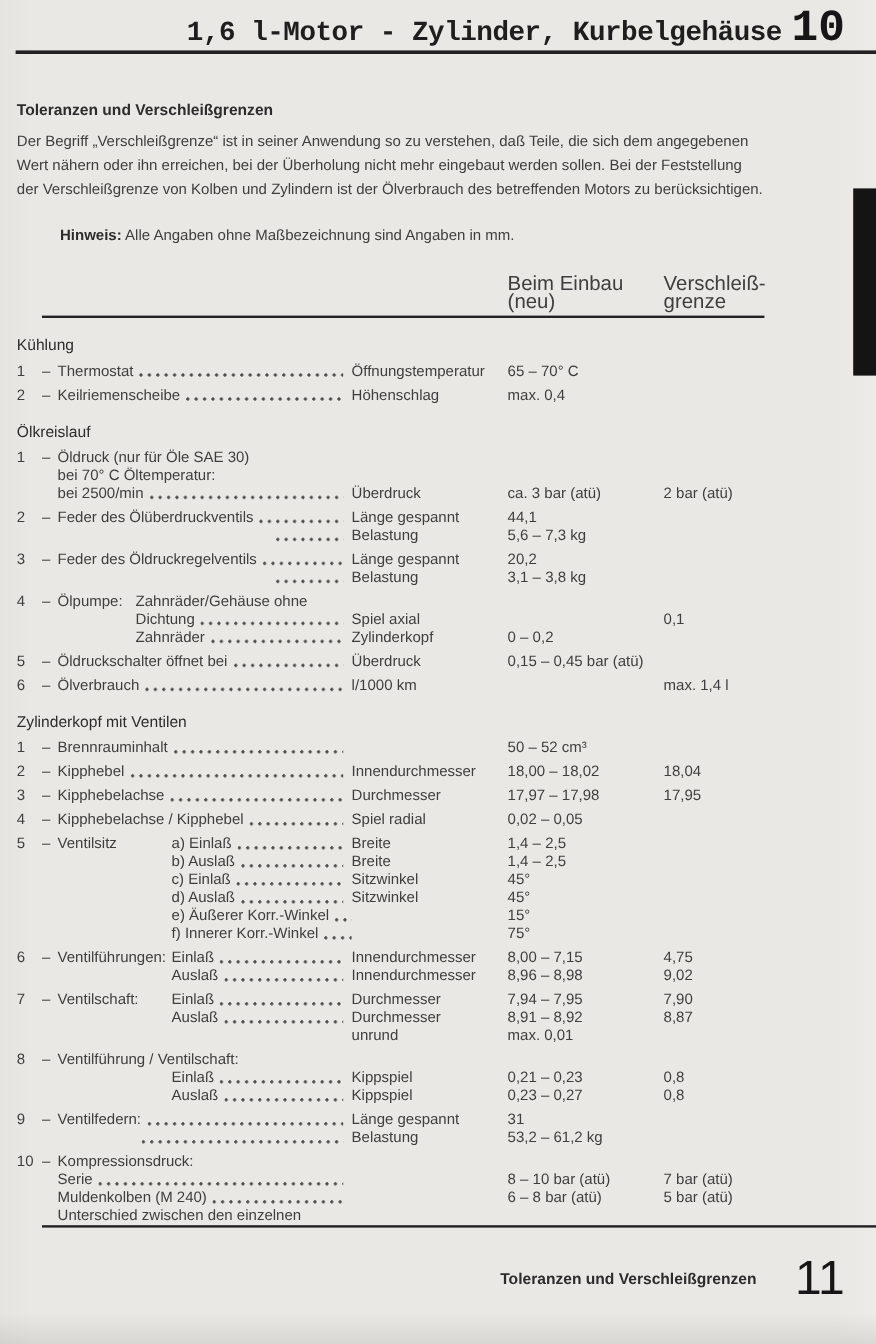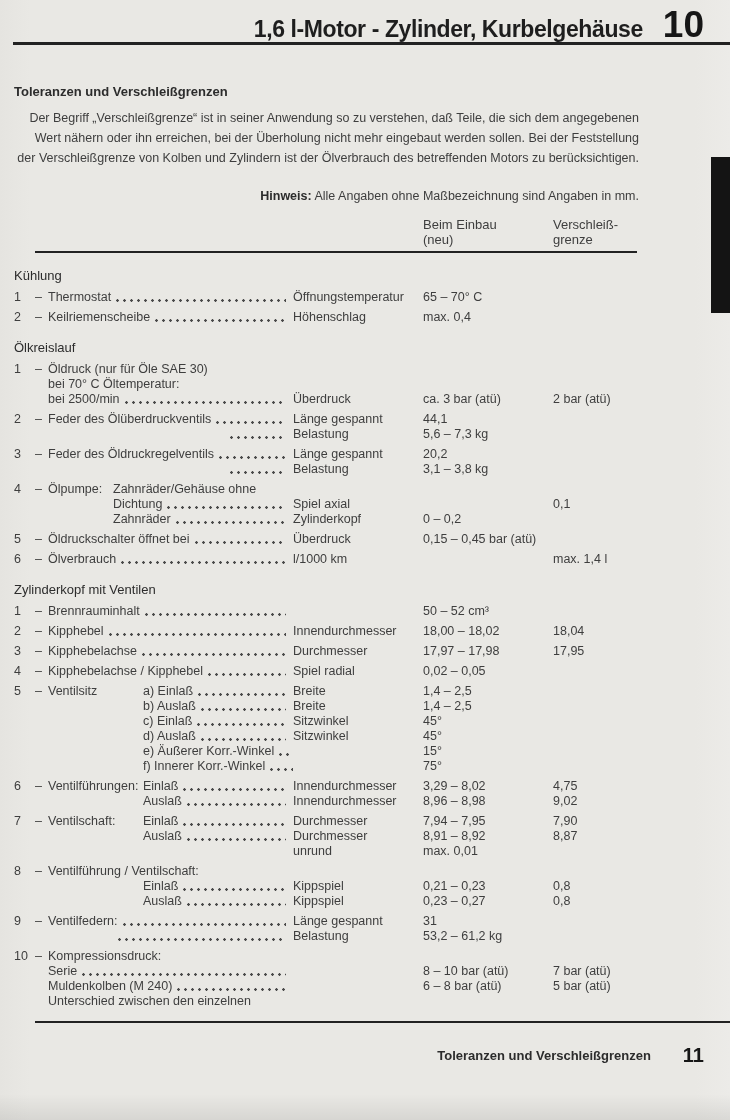--- a/index.html
+++ b/index.html
@@ -5,35 +5,35 @@
   html,body{margin:0;padding:0;}
   body{width:730px;height:1120px;overflow:hidden;
        font-family:"Liberation Sans","DejaVu Sans",sans-serif;
        color:#3e3e3e;}
   .page{position:relative;width:730px;height:1120px;overflow:hidden;
         background:
           linear-gradient(180deg, rgba(0,0,0,0) 0 1094px, rgba(0,0,0,0.08) 1120px),
           linear-gradient(90deg,#e5e4e0 0px,#e9e8e4 30px,#e9e8e4 695px,#ecebe8 730px);}
   
   .hdr{display:flex;justify-content:flex-end;align-items:baseline;
-       gap:20px;padding:6px 26px 0 0;height:38px;}
+       gap:8px;padding:6px 26px 0 0;height:38px;font-family:Liberation Mono, monospace;}
   .htitle{font-weight:bold;font-size:23px;letter-spacing:-0.4px;color:#1e1e1e;}
   .hnum{font-weight:bold;font-size:37px;line-height:1;color:#161616;}
   .rule{background:#222;height:2px;}
   .rule.top{position:absolute;left:13px;right:0;top:42px;height:3px;}
   .black-tab{position:absolute;right:0;top:157px;width:19px;height:156px;background:#141414;}
   
   .intro{margin:40px 0 0 14px;max-width:625px;}
   .intro h3{margin:0;font-size:13px;font-weight:bold;color:#2c2c2c;}
-  .intro p{margin:9px 0 0 0;font-size:12.5px;line-height:20px;text-align:right;}
+  .intro p{margin:9px 0 0 0;font-size:12.5px;line-height:20px;}
   .intro .note{margin-top:18px;padding-left:36px;}
   .intro .note b{color:#2c2c2c;}
   
-  .colheads{display:grid;grid-template-columns:423px 130px 1fr;margin-top:11px;
-            font-size:13px;line-height:15px;}
+  .colheads{display:grid;grid-template-columns:423px 130px 1fr;margin-top:23px;
+            font-size:17px;line-height:15px;}
   .rule.cols{margin:4px 0 0 35px;width:602px;}
   
   #specs{margin-top:0;}
   .sec-title{font-weight:normal;font-size:13px;color:#2c2c2c;
              margin:15px 0 7px 14px;line-height:15px;}
   .row{display:grid;grid-template-columns:279px 130px 130px 1fr;
        margin-left:14px;font-size:12.5px;line-height:15px;}
   .row.gap{margin-top:5px;}
   .lc{display:flex;align-items:flex-end;white-space:nowrap;overflow:hidden;padding-right:4px;}
   .num{flex:0 0 28px;display:flex;justify-content:space-between;padding-right:6px;}
@@ -46,21 +46,21 @@
         background:radial-gradient(circle at 1.5px 1.5px,#4a4a4a 1.1px,transparent 1.5px);
         background-size:7px 3px;background-repeat:repeat-x;}
   .dots.short{flex:0 0 24px;}
   .prop,.v1,.v2{white-space:nowrap;}
   
   .ftr{position:absolute;left:0;right:0;top:1021px;}
   .ftr .rule.bottom{margin-left:35px;}
   .ftr-line{display:flex;justify-content:flex-end;align-items:center;
             gap:32px;padding:22px 26px 0 0;}
   .flabel{font-weight:bold;font-size:13px;color:#2c2c2c;}
-  .fnum{font-weight:bold;font-size:20px;line-height:1;color:#161616;}
+  .fnum{font-weight:normal;font-size:40px;line-height:1;color:#161616;}
 </style>
 </head>
 <body>
 
 <div class="page">
 
   <header class="hdr">
     <span class="htitle">1,6 l-Motor - Zylinder, Kurbelgehäuse</span>
     <span class="hnum">10</span>
   </header>
@@ -384,21 +384,21 @@
           <span class="lc">
             <span class="num">
               <span>6</span>
               <span>–</span>
             </span>
             <span class="head w95">Ventilführungen:</span>
             <span class="lt">Einlaß</span>
             <span class="dots"></span>
           </span>
           <span class="prop">Innendurchmesser</span>
-          <span class="v1">3,29 – 8,02</span>
+          <span class="v1">8,00 – 7,15</span>
           <span class="v2">4,75</span>
         </div>
         <div class="row">
           <span class="lc">
             <span class="num"></span>
             <span class="ind ind3"></span>
             <span class="lt">Auslaß</span>
             <span class="dots"></span>
           </span>
           <span class="prop">Innendurchmesser</span>

